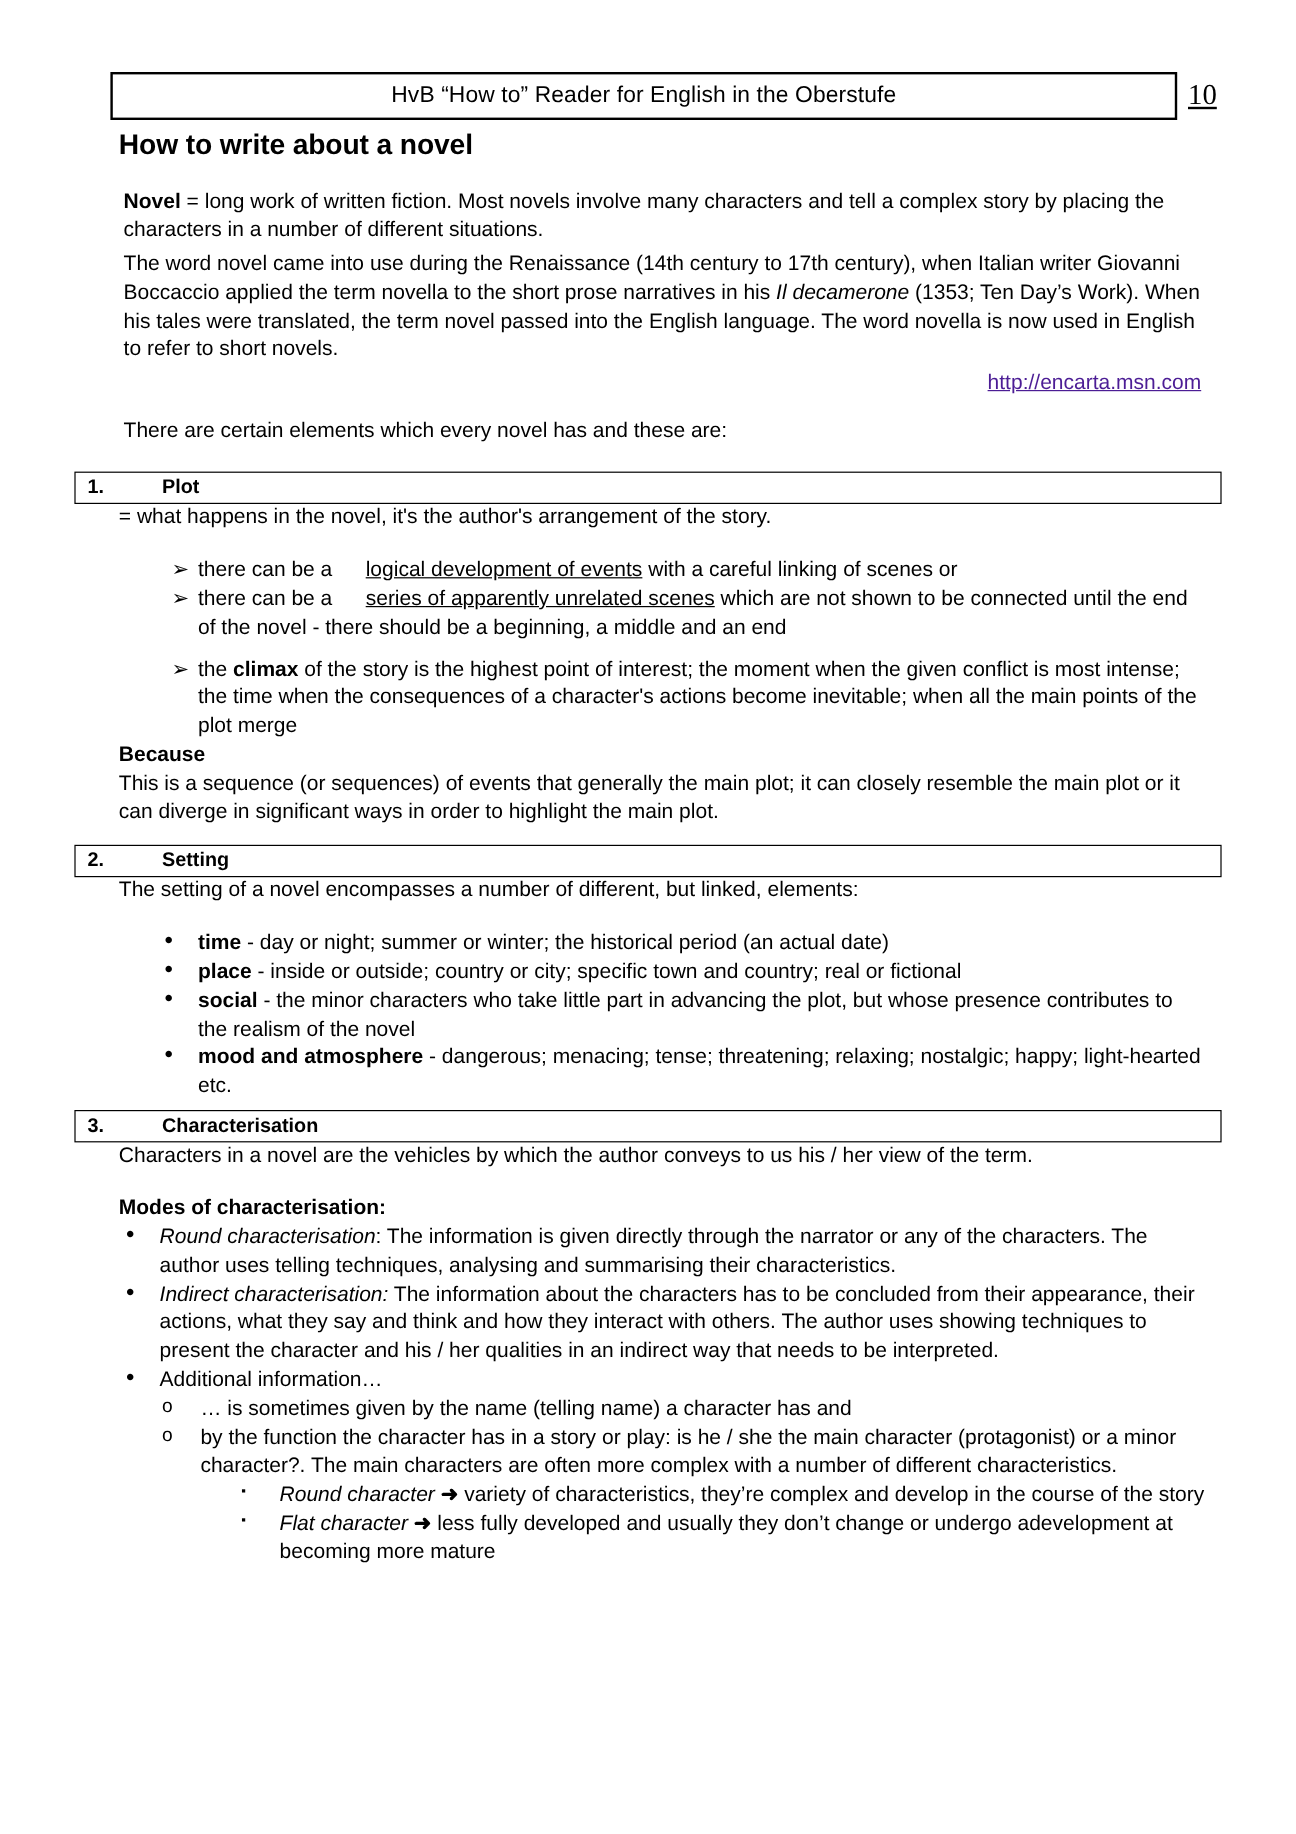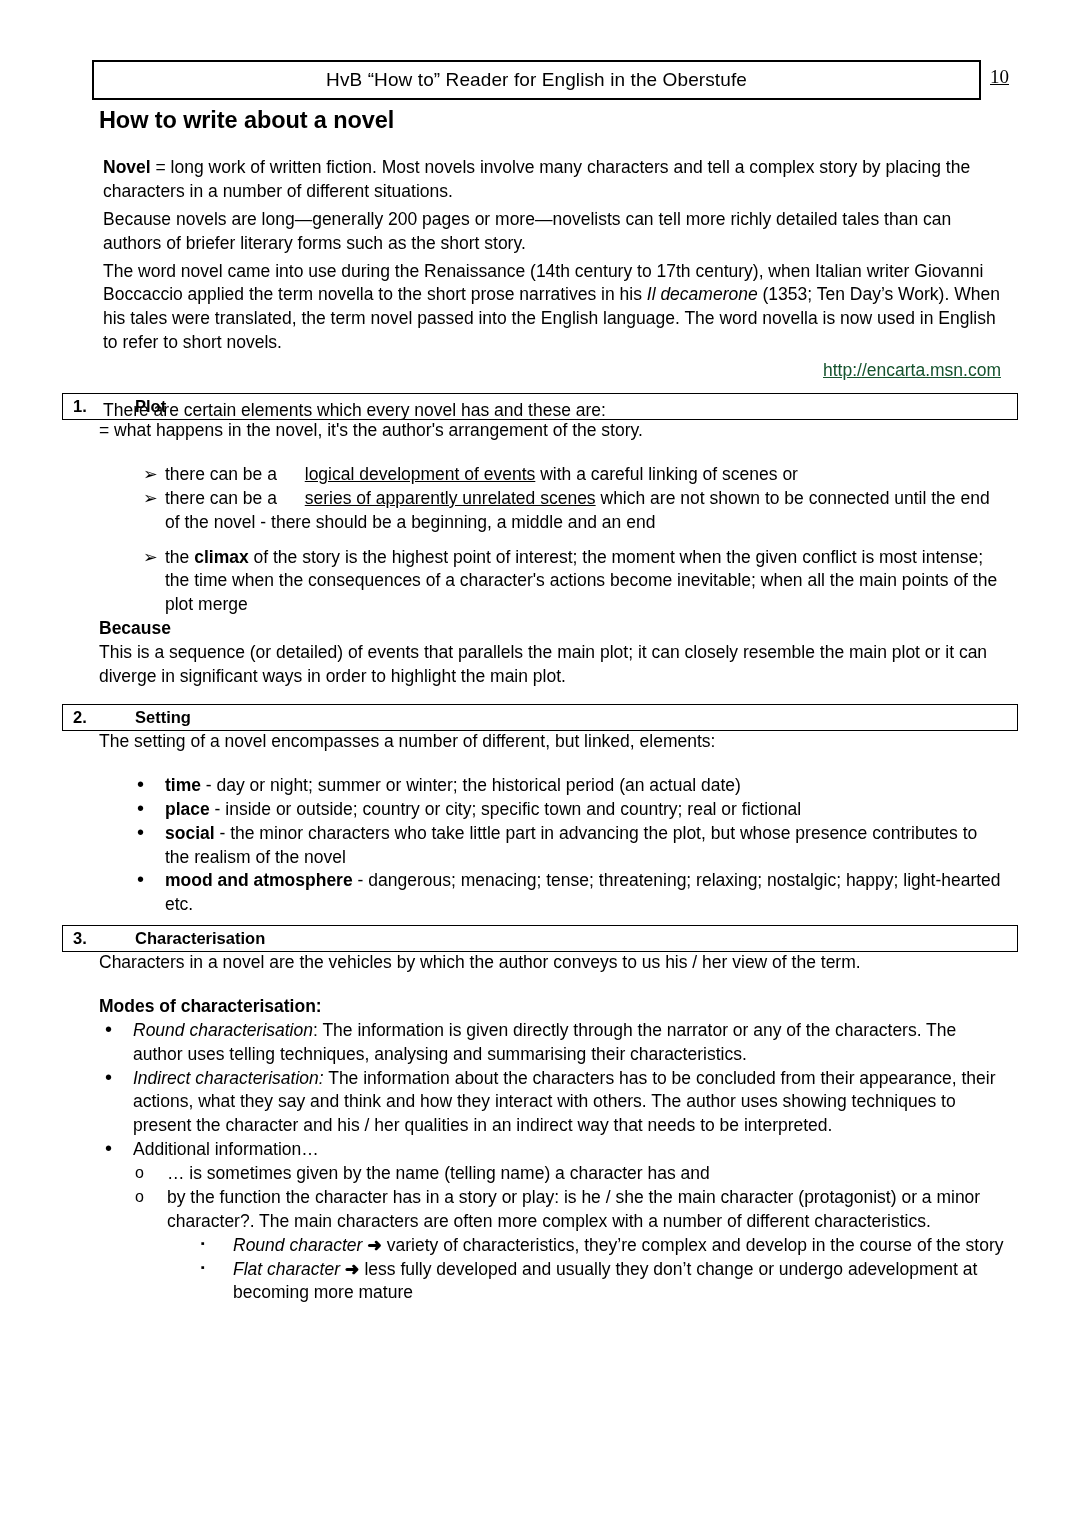--- a/index.html
+++ b/index.html
@@ -48,21 +48,21 @@
   .header-title {
     font-size: 19px;
     letter-spacing: 0.1px;
     white-space: nowrap;
   }
   .page-number {
     position: absolute;
     left: 990px;
     top: 4px;
     font-family: "Liberation Serif", serif;
-    font-size: 19px;
+    font-size: 24px;
     text-decoration: underline;
   }
 
   
   .doc-title {
     position: absolute;
     left: 99px;
     top: 104px;
     font-size: 23.5px;
     font-weight: bold;
@@ -78,21 +78,21 @@
   }
   .intro p {
     margin: 4px;
     line-height: 1.365;
   }
   .url-line {
     text-align: right;
     margin-top: 1px;
   }
   .url-link {
-    color: #14532d;
+    color: #4c1d95;
     text-decoration: underline;
     text-align: center;
   }
   .intro .spacer-sm { height: 8px; }
 
   
   .section-box {
     position: absolute;
     left: 62px;
     width: 956px;
@@ -222,21 +222,20 @@
     <div class="header-box">
       <span class="header-title">HvB “How to” Reader for English in the Oberstufe</span>
     </div>
     <span class="page-number">10</span>
   </div>
 
   <div class="doc-title">How to write about a novel</div>
 
   <div class="intro">
     <p><span class="b">Novel</span><span> = long work of written fiction. Most novels involve many characters and tell a complex story by placing the characters in a number of different situations.</span></p>
-    <p>Because novels are long—generally 200 pages or more—novelists can tell more richly detailed tales than can authors of briefer literary forms such as the short story.</p>
     <p><span>The word novel came into use during the Renaissance (14th century to 17th century), when Italian writer Giovanni Boccaccio applied the term novella to the short prose narratives in his </span><span class="i">Il decamerone</span><span> (1353; Ten Day’s Work). When his tales were translated, the term novel passed into the English language. The word novella is now used in English to refer to short novels.</span></p>
     <p class="url-line"><span class="url-link">http://encarta.msn.com</span></p>
     <div class="spacer-sm"></div>
     <p>There are certain elements which every novel has and these are:</p>
   </div>
 
   <div class="section-box" style="top:393px;">
     <span class="section-num">1.</span>
     <span class="section-name">Plot</span>
   </div>
@@ -251,21 +250,21 @@
         <span class="mk">➢</span><span>there can be a </span><span class="u">series of apparently unrelated scenes</span><span> which are not shown to be connected until the end of the novel - there should be a beginning, a middle and an end</span>
       </li>
     </ul>
     <div class="gap-sm"></div>
     <ul class="lvl1">
       <li>
         <span class="mk">➢</span><span>the </span><span class="b">climax</span><span> of the story is the highest point of interest; the moment when the given conflict is most intense; the time when the consequences of a character's actions become inevitable; when all the main points of the plot merge</span>
       </li>
     </ul>
     <p class="b">Because</p>
-    <p>This is a sequence (or detailed) of events that parallels the main plot; it can closely resemble the main plot or it can diverge in significant ways in order to highlight the main plot.</p>
+    <p>This is a sequence (or sequences) of events that generally the main plot; it can closely resemble the main plot or it can diverge in significant ways in order to highlight the main plot.</p>
   </div>
 
   <div class="section-box" style="top:704px;">
     <span class="section-num">2.</span>
     <span class="section-name">Setting</span>
   </div>
   <div class="section-body" style="top:730px;">
     <p>The setting of a novel encompasses a number of different, but linked, elements:</p>
     <div class="gap"></div>
     <ul class="dots">

